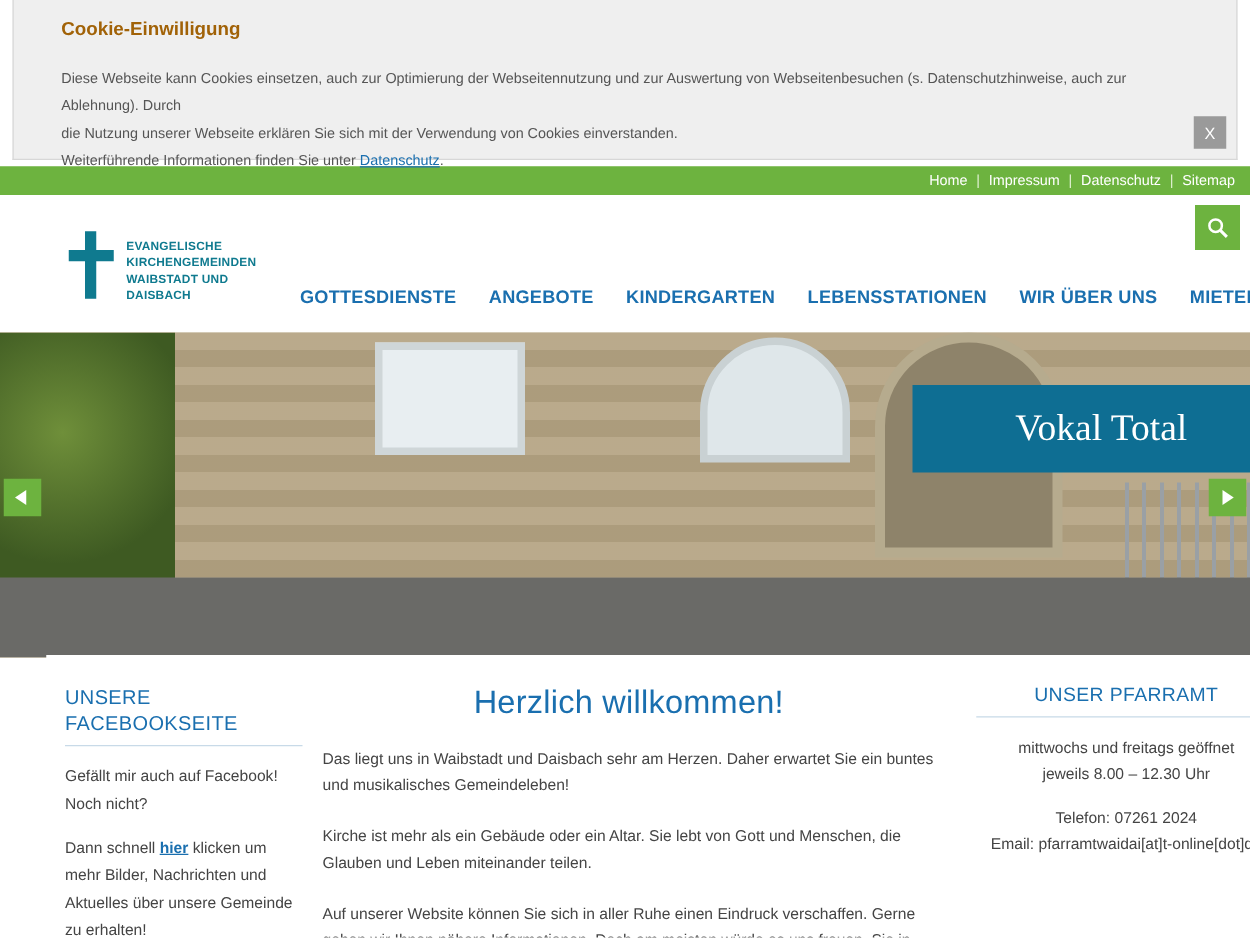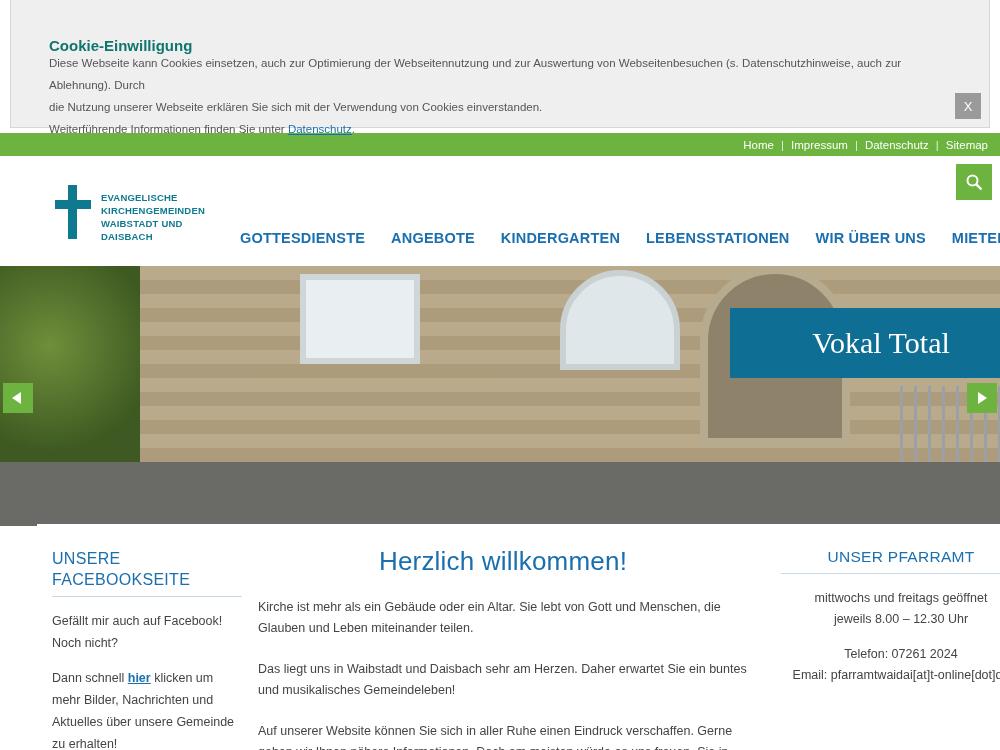--- a/index.html
+++ b/index.html
@@ -12,22 +12,22 @@
   }
   .page { position: relative; width: 1000px; height: 750px; background: #fff; }
 
   
   .cookie-banner {
     position: absolute; top: 0; left: 10px; width: 980px; height: 128px;
     background: #efefef; border: 1px solid #d7d7d7; border-top: none;
     z-index: 50;
   }
   .cookie-title {
-    position: absolute; left: 38px; top: 37px;
-    font-size: 15px; font-weight: bold; color: #0f766e;
+    position: absolute; left: 38px; top: 15px;
+    font-size: 15px; font-weight: bold; color: #a16207;
   }
   .cookie-text {
     position: absolute; left: 38px; top: 52px; width: 900px;
     font-size: 11.5px; color: #555; line-height: 22px;
   }
   .cookie-text a { color: #1a6faf; text-decoration: underline; }
   .cookie-close {
     position: absolute; right: 8px; bottom: 8px; width: 26px; height: 26px;
     background: #9a9a9a; color: #fff; font-size: 13px;
     display: flex; align-items: center; justify-content: center;
@@ -277,22 +277,22 @@
       <div class="side-head">UNSERE FACEBOOKSEITE</div>
       <div class="side-rule"></div>
       <div class="side-text">Gefällt mir auch auf Facebook! Noch nicht?</div>
       <div class="side-text">
         <span>Dann schnell </span><a href="#">hier</a><span> klicken um mehr Bilder, Nachrichten und Aktuelles über unsere Gemeinde zu erhalten!</span>
       </div>
     </div>
 
     <div class="col-mid">
       <div class="main-title">Herzlich willkommen!</div>
+      <div class="main-p">Das liegt uns in Waibstadt und Daisbach sehr am Herzen. Daher erwartet Sie ein buntes und musikalisches Gemeindeleben!</div>
       <div class="main-p">Kirche ist mehr als ein Gebäude oder ein Altar. Sie lebt von Gott und Menschen, die Glauben und Leben miteinander teilen.</div>
-      <div class="main-p">Das liegt uns in Waibstadt und Daisbach sehr am Herzen. Daher erwartet Sie ein buntes und musikalisches Gemeindeleben!</div>
       <div class="main-p">Auf unserer Website können Sie sich in aller Ruhe einen Eindruck verschaffen. Gerne geben wir Ihnen nähere Informationen. Doch am meisten würde es uns freuen, Sie in</div>
     </div>
 
     <div class="col-right">
       <div class="right-head">UNSER PFARRAMT</div>
       <div class="right-rule"></div>
       <div class="right-p">
         <div>mittwochs und freitags geöffnet</div>
         <div>jeweils 8.00 – 12.30 Uhr</div>
       </div>

